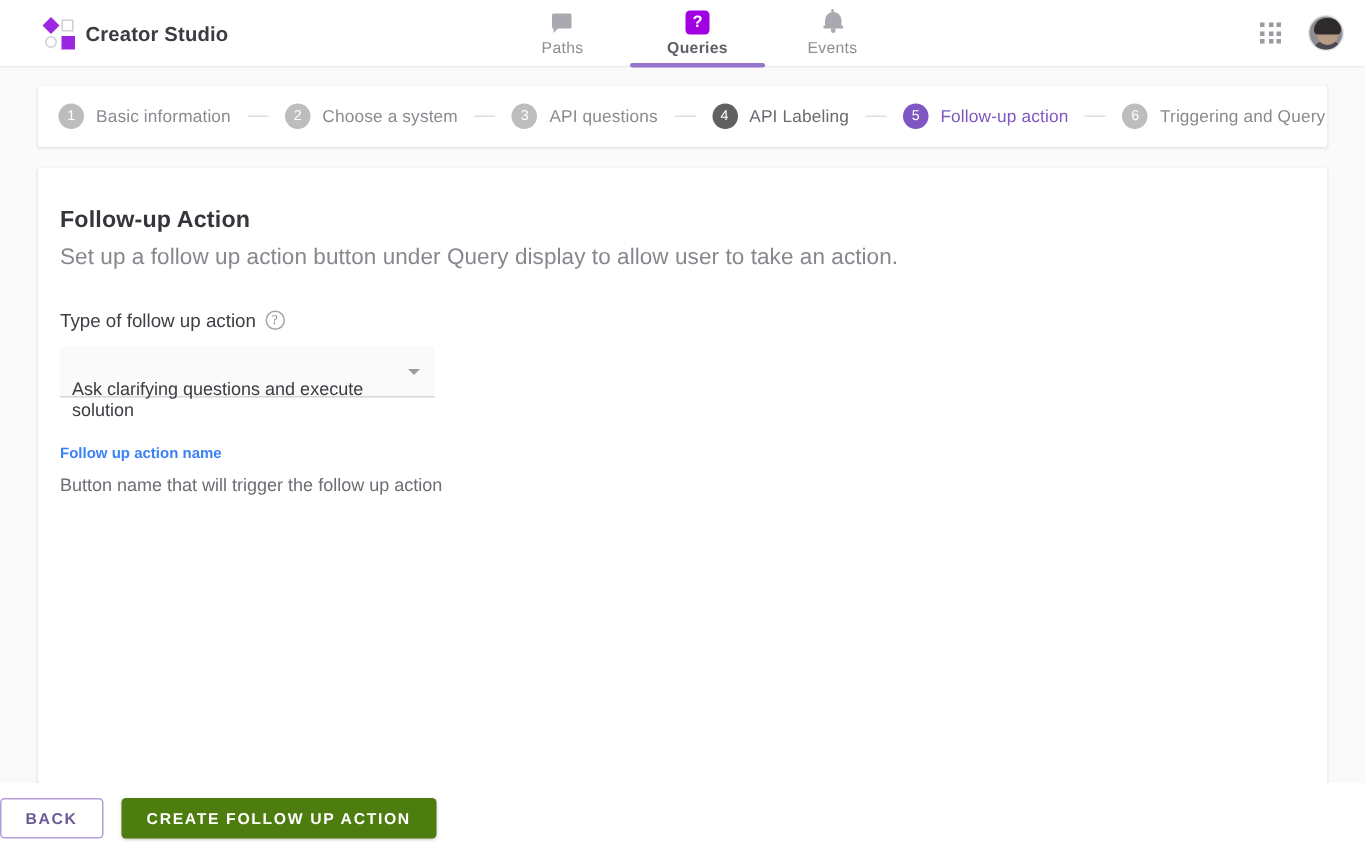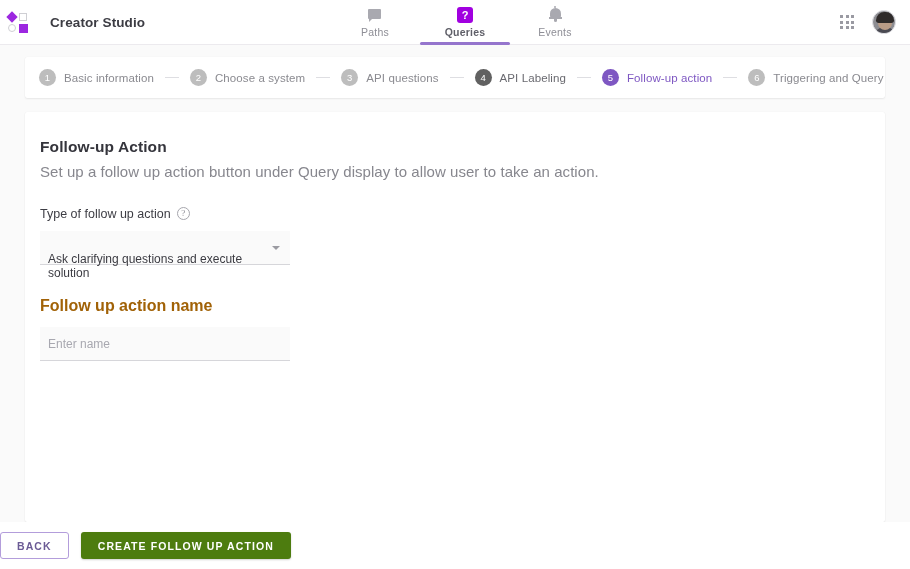--- a/index.html
+++ b/index.html
@@ -11,21 +11,21 @@
     overflow: hidden;
   }
   .app { position: relative; width: 910px; height: 569px; background: #fafafa; }
 
   
   .topbar {
     position: absolute; left: 0; top: 0; width: 910px; height: 45px;
     background: #ffffff; border-bottom: 1px solid #eceaee;
     display: flex; align-items: center;
   }
-  .brand { display: flex; align-items: center; gap: 21px; padding-left: 8px; width: 330px; }
+  .brand { display: flex; align-items: center; gap: 6px; padding-left: 30px; width: 330px; }
   .logo { position: relative; width: 21px; height: 21px; }
   .logo .d {
     position: absolute; left: 0px; top: 1px; width: 8px; height: 8px;
     background: #9c27e0; transform: rotate(45deg);
   }
   .logo .sq-o {
     position: absolute; left: 11px; top: 1px; width: 8px; height: 8px;
     border: 1.4px solid #cfcfd4; background: #fff;
   }
   .logo .ci-o {
@@ -120,21 +120,21 @@
   .select-wrap {
     margin-top: 10px; width: 250px; height: 34px;
     background: #fafafa; border-bottom: 1px solid #d6d6da;
     display: flex; align-items: center; padding: 0 8px 0 8px; cursor: pointer;
   }
   .select-value { font-size: 12px; color: #3b3b42; flex: 1; margin-top: 36px; }
   .caret { width: 0; height: 0; border-left: 4px solid transparent; border-right: 4px solid transparent;
     border-top: 4px solid #9b9ba2; margin-right: 2px; }
 
   .field2 { margin-top: 32px; }
-  .f2-label { font-size: 16px; font-weight: bold; color: #a16207; }
+  .f2-label { font-size: 10px; font-weight: bold; color: #3b82f6; }
   .f2-sub { font-size: 12px; color: #6d6d75; margin-top: 8px; }
   .text-input {
     margin-top: 12px; width: 250px; height: 34px;
     background: #fafafa; border: none; border-bottom: 1px solid #d6d6da;
     padding: 0 8px; font-size: 12px; color: #3b3b42;
     font-family: "Liberation Sans", sans-serif; outline: none;
   }
   .text-input::placeholder { color: #a8a8b0; }
 
   
@@ -262,21 +262,21 @@
       <span class="help-icon">?</span>
     </div>
 
     <div class="select-wrap">
       <span class="select-value">Ask clarifying questions and execute solution</span>
       <span class="caret"></span>
     </div>
 
     <div class="field2">
       <div class="f2-label">Follow up action name</div>
-      <input class="text-input" type="text" placeholder="Enter name" style="">
+      <div class="f2-sub">Button name that will trigger the follow up action</div>
     </div>
   </div>
 
   <div class="footer">
     <button class="btn-back">BACK</button>
     <button class="btn-create">CREATE FOLLOW UP ACTION</button>
   </div>
 
 </div>
 

